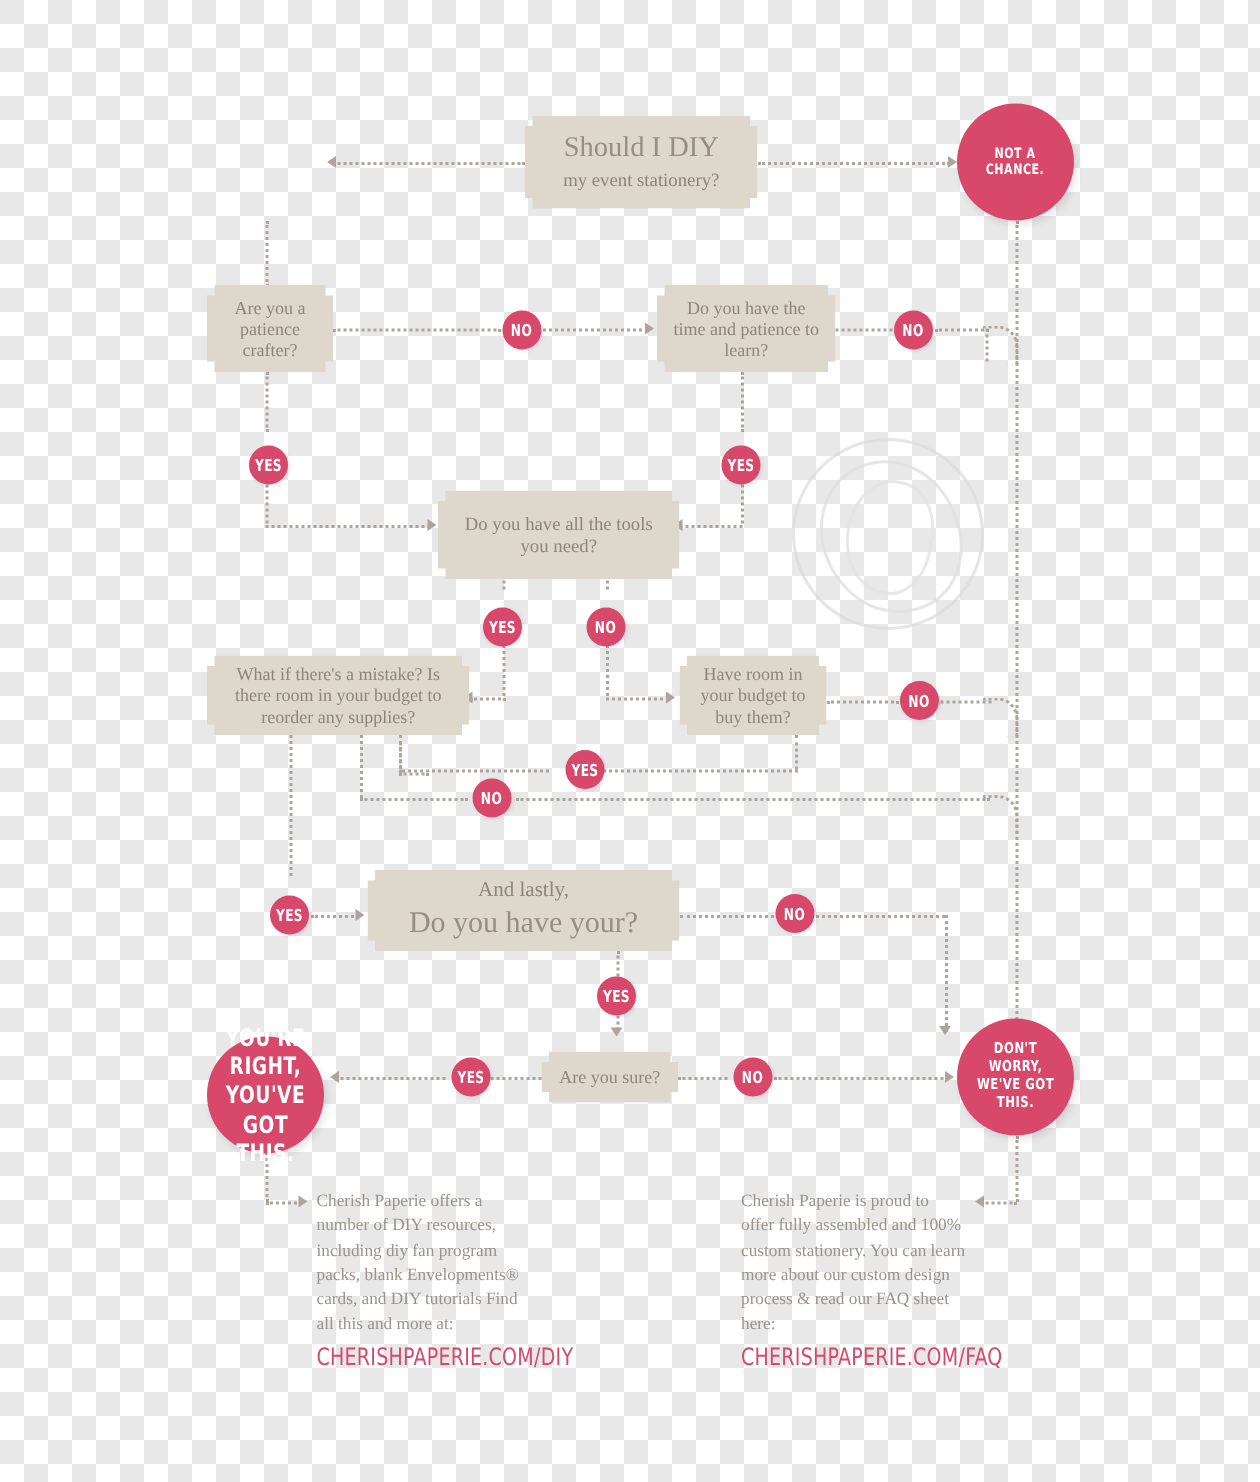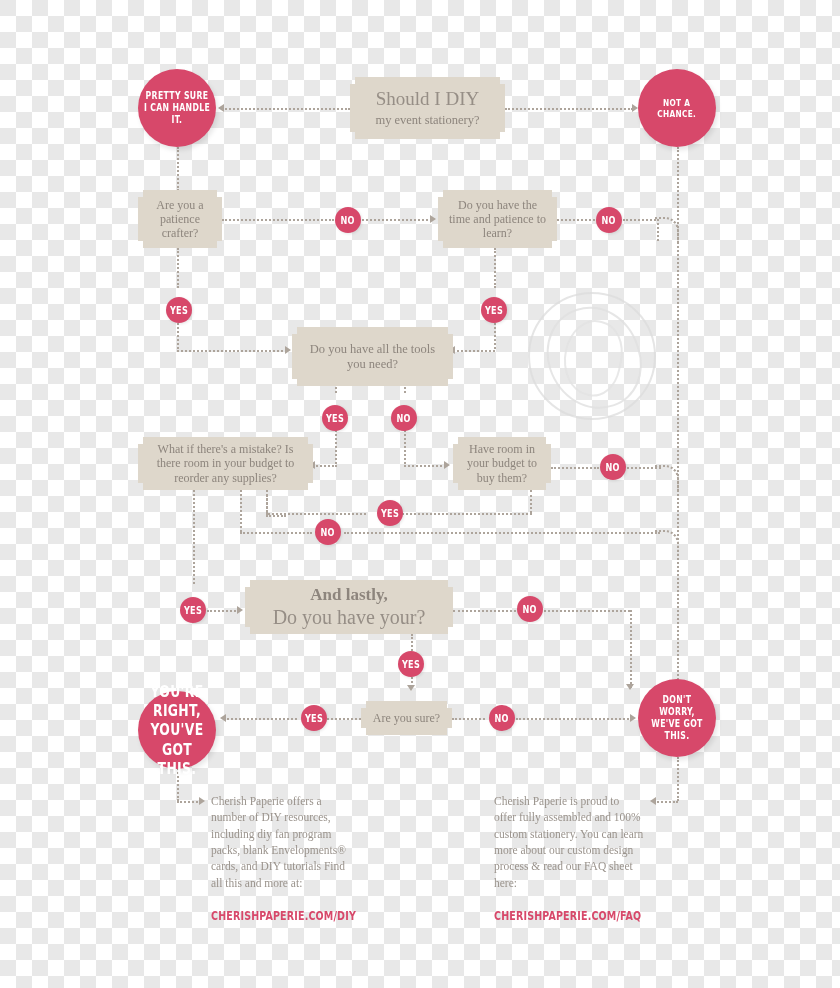--- a/index.html
+++ b/index.html
@@ -88,23 +88,23 @@
   }
   .badge span{transform:scaleX(.82);display:block;}
 
   
   .foot{
     position:absolute;color:#9a938c;
     font-family:"Liberation Serif",serif;
     font-size:11.5px;line-height:1.42;
   }
   .foot .url{
-    display:block;margin-top:17px;color:#d7486a;
+    display:block;margin-top:3px;color:#d7486a;
     font-family:"DejaVu Sans Condensed","Liberation Sans",sans-serif;
-    font-weight:700;font-size:12px;letter-spacing:.2px;
+    font-weight:400;font-size:16px;letter-spacing:.2px;
   }
   .foot .url span{display:inline-block;transform:scaleX(.88);transform-origin:left;}
 </style>
 </head>
 <body>
 
 <div id="stage">
 
   <div class="watermark"></div>
 
@@ -186,26 +186,20 @@
   <div class="arrow ar-r" style="left:630px;top:714px;"></div>
 
   <div class="ln v" style="left:177px;top:757px;height:44px;"></div>
   <div class="ln h" style="left:177px;top:801px;width:24px;"></div>
   <div class="arrow ar-r" style="left:199px;top:797px;"></div>
 
   <div class="ln v" style="left:677px;top:757px;height:44px;"></div>
   <div class="ln h" style="left:654px;top:801px;width:24px;"></div>
   <div class="arrow ar-l" style="left:650px;top:797px;"></div>
 
-  <div class="circle" style="left:138px;top:69px;width:78px;height:78px;font-size:10px;">
-    <div class="inner">
-      <div>Pretty sure</div>
-      <div>I can handle it.</div>
-    </div>
-  </div>
 
   <div class="box" style="left:350px;top:77px;width:155px;height:62px;">
     <div class="inner">
       <div style="font-size:19px;color:#968e86;">Should I DIY</div>
       <div style="font-size:12.5px;margin-top:2px;">my event stationery?</div>
     </div>
   </div>
 
   <div class="circle" style="left:638px;top:69px;width:78px;height:78px;font-size:9.5px;">
     <div class="inner">
@@ -229,21 +223,21 @@
   <div class="box" style="left:138px;top:437px;width:175px;height:53px;font-size:12px;">
     <div class="inner">What if there's a mistake? Is there room in your budget to reorder any supplies?</div>
   </div>
 
   <div class="box" style="left:453px;top:437px;width:98px;height:53px;font-size:12px;">
     <div class="inner">Have room in your budget to buy them?</div>
   </div>
 
   <div class="box" style="left:245px;top:580px;width:208px;height:54px;">
     <div class="inner">
-      <div style="font-size:17px;font-weight:bold;">And lastly,</div>
+      <div style="font-size:14px;">And lastly,</div>
       <div style="font-size:20px;color:#968e86;margin-top:1px;">Do you have your?</div>
     </div>
   </div>
 
   <div class="box" style="left:361px;top:701px;width:91px;height:34px;font-size:12px;">
     <div class="inner">Are you sure?</div>
   </div>
 
   <div class="circle" style="left:138px;top:691px;width:78px;height:78px;font-size:16px;">
     <div class="inner">

